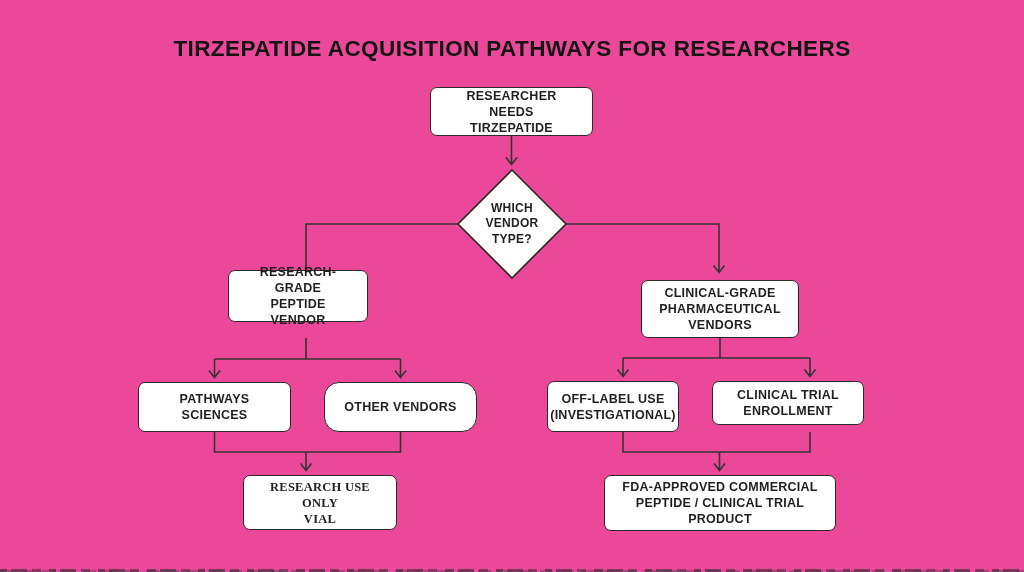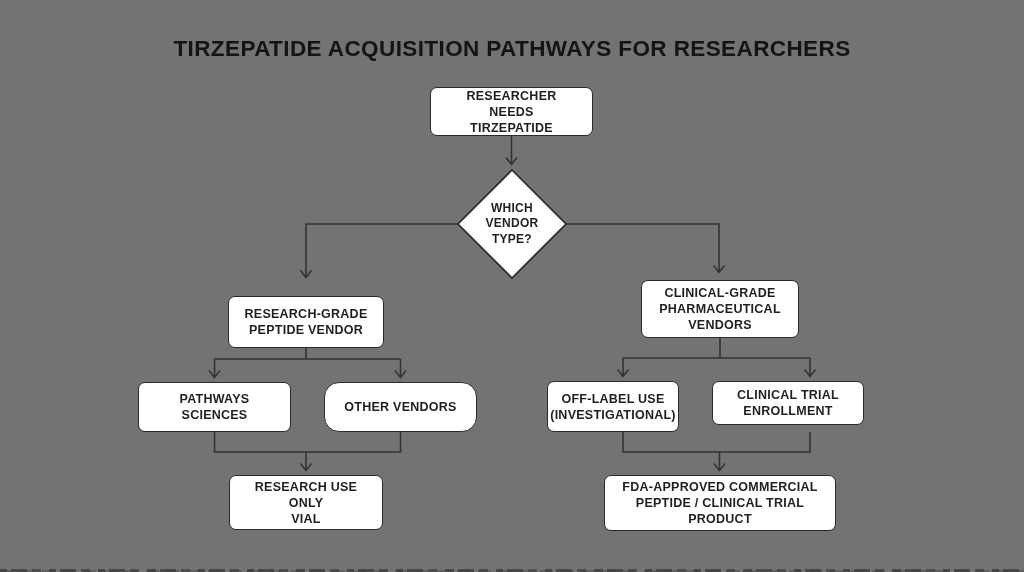--- a/index.html
+++ b/index.html
@@ -1,19 +1,19 @@
 <!DOCTYPE html>
 <html><head>
 <meta charset="utf-8">
 <style>
   html,body{margin:0;padding:0;}
   .canvas{
     position:relative;
     width:1024px;height:572px;
-    background:#737373;
+    background:#ec4899;
     overflow:hidden;
     font-family:"Liberation Sans", sans-serif;
     color:#1f1f1f;
   }
   .title{
     position:absolute;
     left:0;top:36px;width:1024px;
     text-align:center;
     font-size:22.5px;
     font-weight:bold;
@@ -96,21 +96,21 @@
     <span class="node-label">RESEARCHER NEEDS
 TIRZEPATIDE</span>
   </div>
 
   <div class="diamond-label">
     <span class="diamond-label-text">WHICH
 VENDOR
 TYPE?</span>
   </div>
 
-  <div class="node" style="left:228px;top:296px;width:156px;height:52px;">
+  <div class="node" style="left:228px;top:270px;width:140px;height:52px;">
     <span class="node-label">RESEARCH-GRADE
 PEPTIDE VENDOR</span>
   </div>
 
   <div class="node" style="left:641px;top:280px;width:158px;height:58px;">
     <span class="node-label">CLINICAL-GRADE
 PHARMACEUTICAL
 VENDORS</span>
   </div>
 
@@ -125,21 +125,21 @@
   <div class="node" style="left:547px;top:381px;width:132px;height:51px;">
     <span class="node-label">OFF-LABEL USE
 (INVESTIGATIONAL)</span>
   </div>
 
   <div class="node" style="left:712px;top:381px;width:152px;height:44px;">
     <span class="node-label">CLINICAL TRIAL
 ENROLLMENT</span>
   </div>
 
-  <div class="node" style="left:229px;top:475px;width:154px;height:55px;">
+  <div class="node" style="left:243px;top:475px;width:154px;height:55px;font-family:Liberation Serif, serif;">
     <span class="node-label">RESEARCH USE ONLY
 VIAL</span>
   </div>
 
   <div class="node" style="left:604px;top:475px;width:232px;height:56px;">
     <span class="node-label">FDA-APPROVED COMMERCIAL
 PEPTIDE / CLINICAL TRIAL
 PRODUCT</span>
   </div>
 

